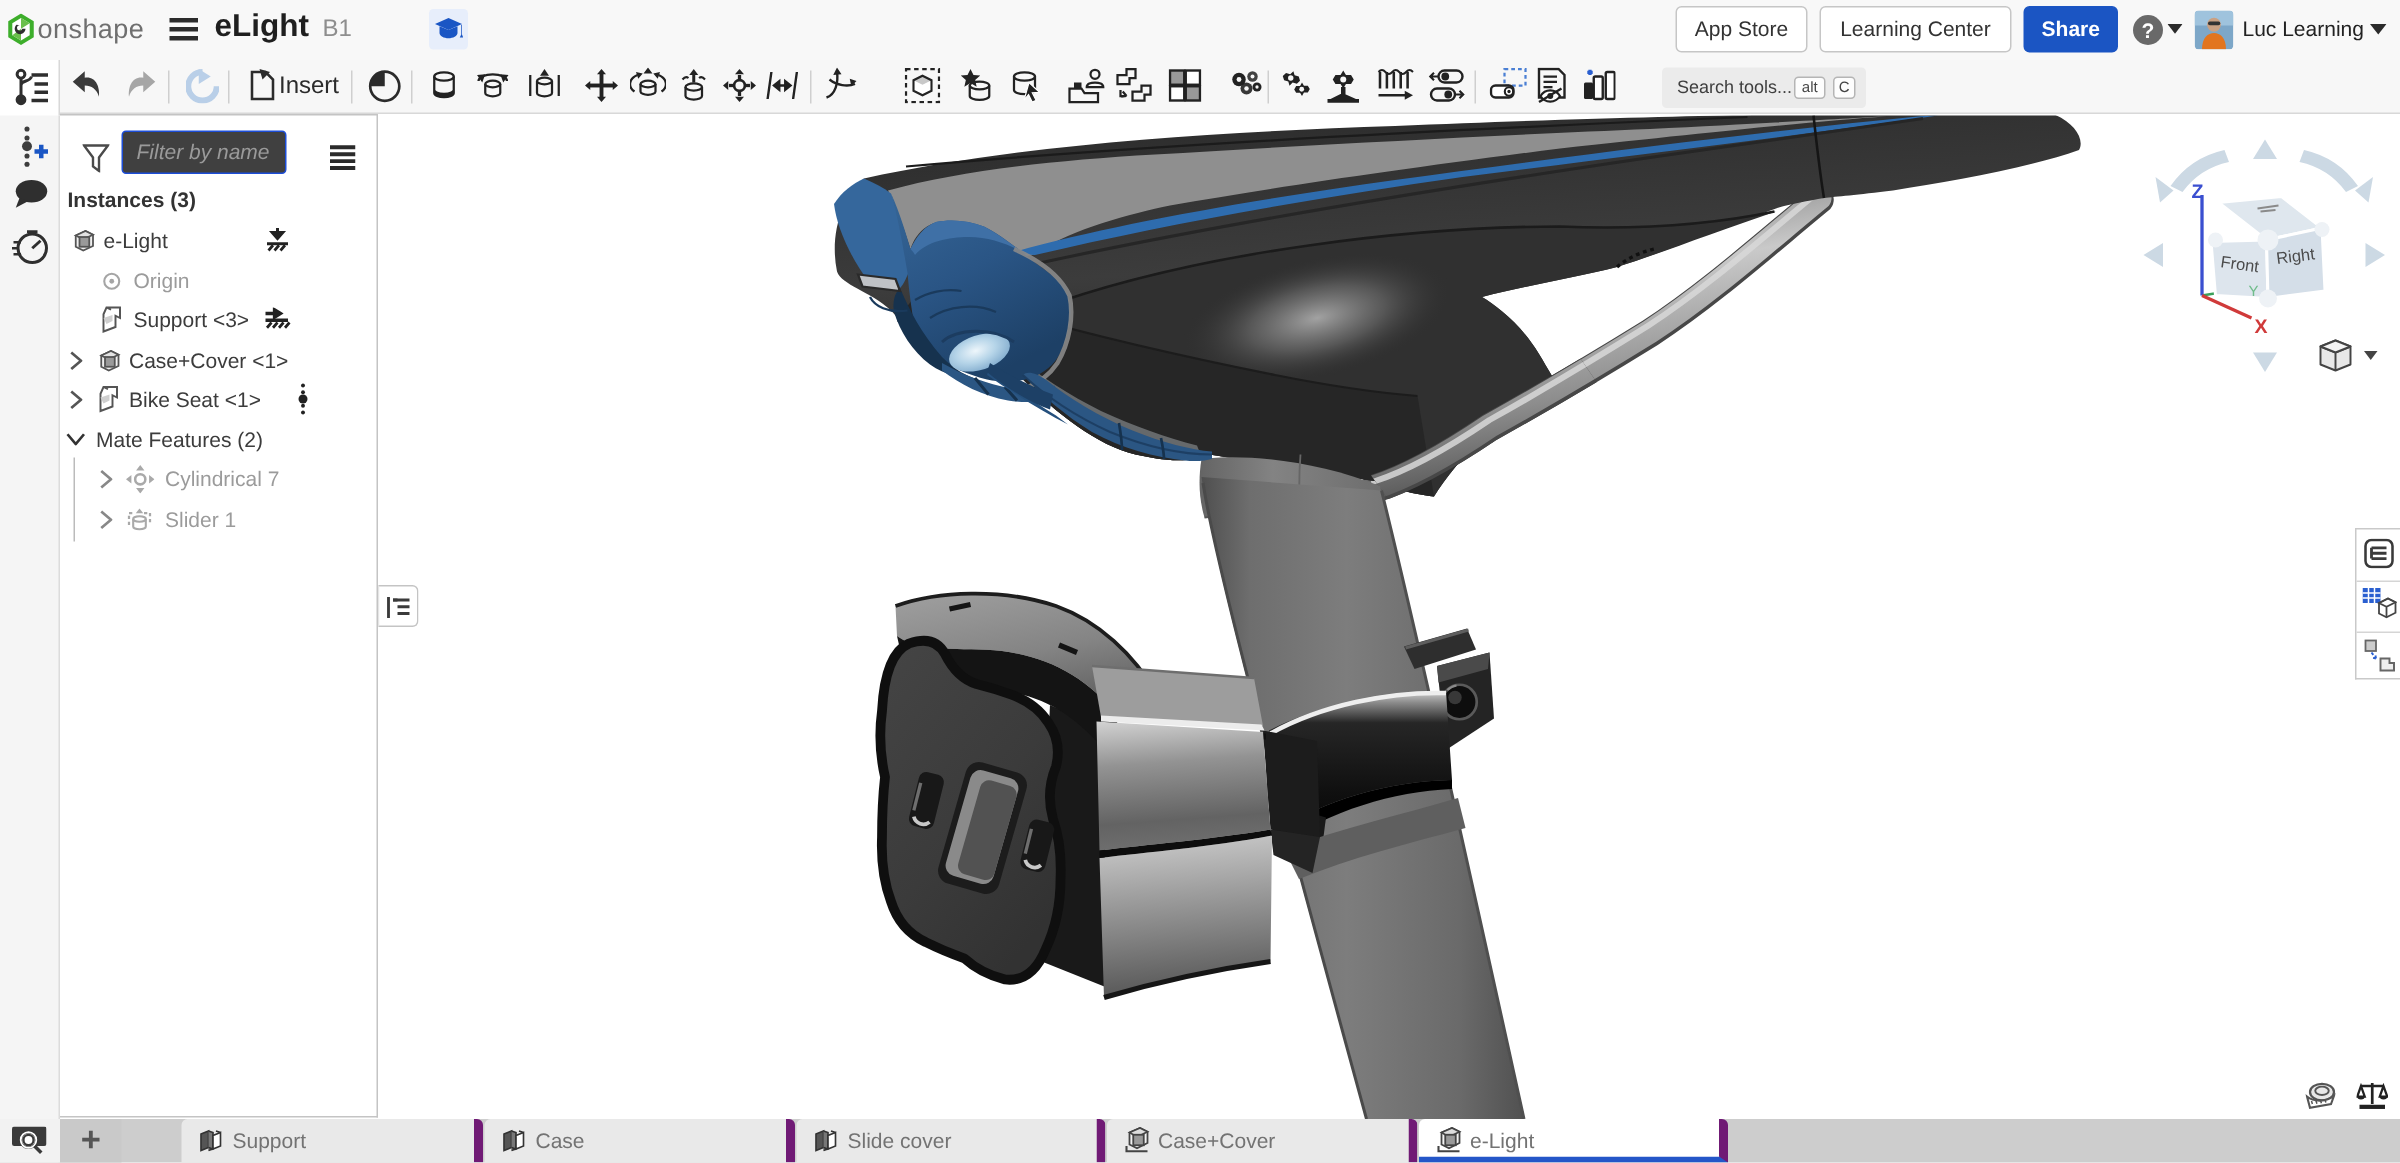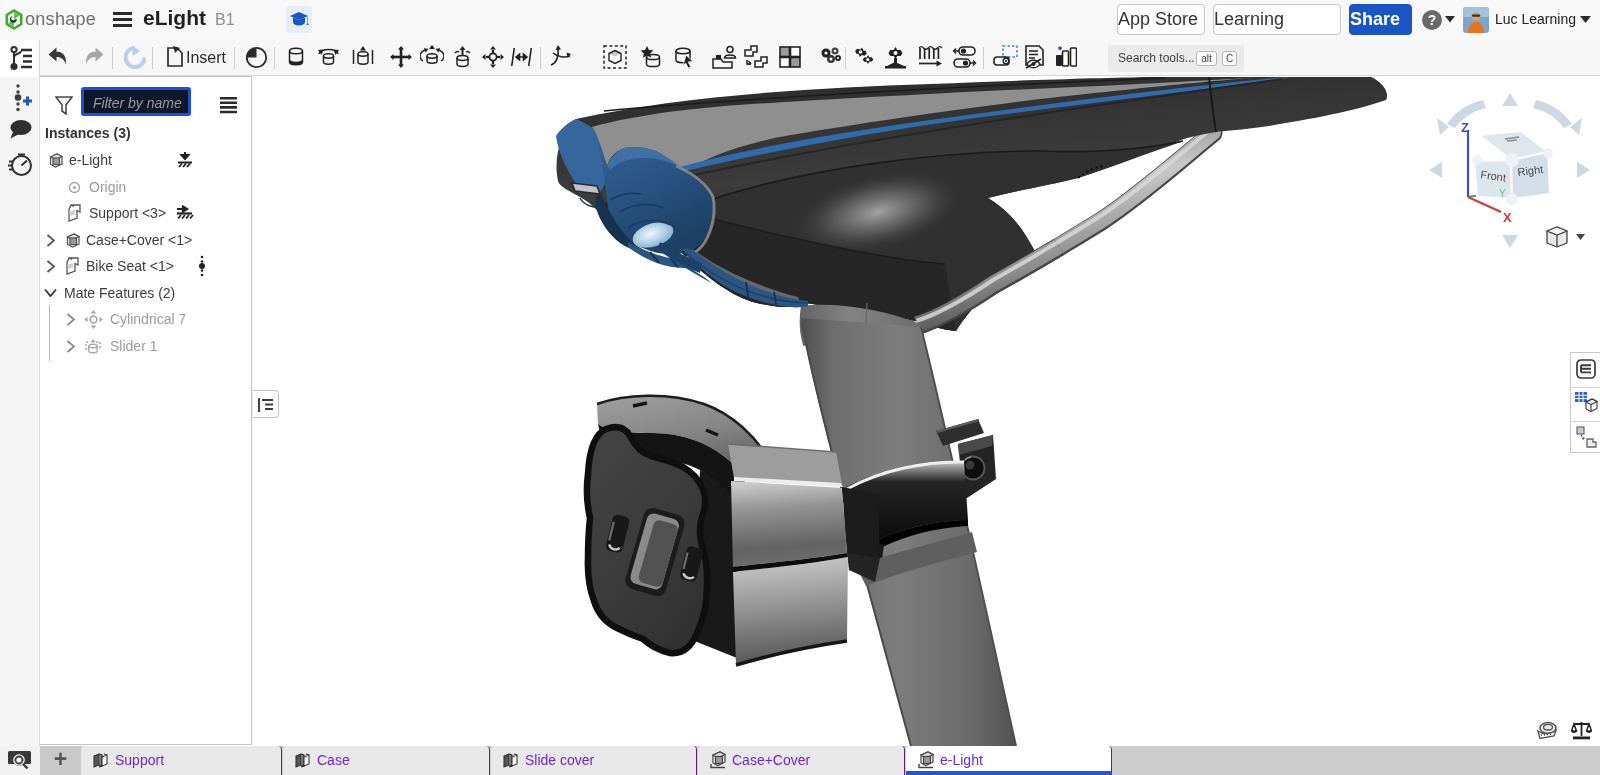--- a/index.html
+++ b/index.html
@@ -7,25 +7,25 @@
 .abs { position:absolute; }
 #topbar { position:absolute; left:0; top:0; width:1600px; height:40px; background:#f8f8f8; }
 #toolbar { position:absolute; left:0; top:40px; width:1600px; height:36px; background:#f7f7f7; border-bottom:1px solid #d8d8d8; }
 #treebtn { position:absolute; left:0; top:40px; width:40px; height:37px; background:#fff; border-right:1px solid #d8d8d8; }
 #leftstrip { position:absolute; left:0; top:77px; width:40px; height:698px; background:#f5f5f5; border-right:1px solid #dcdcdc; }
 #panel { position:absolute; left:40px; top:76px; width:212px; height:669px; background:#fff; border:1px solid #c4c4c4; border-left:none; }
 #viewport { position:absolute; left:252px; top:77px; width:1348px; height:669px; background:#fff; }
 #tabbar { position:absolute; left:0; top:746px; width:1600px; height:29px; background:#cdcdcd; }
 .sep { position:absolute; top:7px; width:1px; height:22px; background:#cfcfcf; }
 .tbtn { position:absolute; top:4px; }
-.topbtn { position:absolute; top:4px; height:31px; border:1px solid #c6c6c6; border-radius:4px; background:#fff; color:#333; font-size:18px; line-height:29px; text-align:left; }
+.topbtn { position:absolute; top:4px; height:31px; border:1px solid #c6c6c6; border-radius:4px; background:#fff; color:#333; font-size:14px; line-height:29px; text-align:center; }
 .row { position:absolute; left:0; width:210px; height:26px; font-size:14px; color:#3c3c3c; }
 .row .lbl { position:absolute; top:4px; }
 .gray { color:#9b9b9b; }
-.tab { position:absolute; top:0; height:29px; background:#e9e9e9; border-right:1px solid #701a75; border-radius:4px 4px 0 0; font-size:14px; color:#6d28d9; }
+.tab { position:absolute; top:0; height:29px; background:#e9e9e9; border-right:6px solid #701a75; border-radius:4px 4px 0 0; font-size:14px; color:#737373;margin-left:40px; }
 .tab .tlbl { position:absolute; left:34px; top:6px; white-space:nowrap; }
 .tab svg { position:absolute; left:11px; top:5px; }
 </style>
 </head>
 <body>
 <div id="topbar">
   <svg class="abs" style="left:5px;top:9px" width="18" height="21" viewBox="0 0 18 21">
     <path d="M9 0 L17.5 5.2 V15.8 L9 21 L0.5 15.8 V5.2 Z" fill="#3dae2b"></path>
     <path d="M9 3 L14.8 6.5 V14.5 L9 18 L3.2 14.5 V6.5 Z" fill="#fff"></path>
     <path d="M9 3 L14.8 6.5 L9 10.2 Z" fill="#6abf4b"></path>
@@ -540,21 +540,21 @@
     <path d="M1547,231 L1557,227 L1567,231 L1557,235 Z" fill="#f4f4f4"></path>
   </g>
   <path d="M1576,234 h9 l-4.5,6 Z" fill="#444"></path>
 </g>
 </svg>
 </div>
 <div id="panel">
   <svg style="position:absolute;left:15px;top:19px" width="18" height="19" viewBox="0 0 18 19">
       <path d="M1 1 H17 L11 9 V18 L7 15 V9 Z" fill="none" stroke="#4a4a4a" stroke-width="1.6"></path>
     </svg>
-  <div style="position:absolute;left:41px;top:10px;width:110px;height:29px;border:3px solid #1d4ed8;border-radius:3px;background:#0f172a;font-style:italic;color:#9a9a9a;font-size:14px;line-height:27px;padding-left:9px">Filter by name</div>
+  <div style="position:absolute;left:41px;top:10px;width:110px;height:29px;border:1px solid #1d4ed8;border-radius:3px;background:#404040;font-style:italic;color:#9a9a9a;font-size:14px;line-height:27px;padding-left:9px">Filter by name</div>
   <svg style="position:absolute;left:180px;top:19px" width="17" height="18" viewBox="0 0 17 18">
       <g stroke="#2b2b2b" stroke-width="2.6">
         <path d="M0 2.2 h17 M0 6.8 h17 M0 11.4 h17 M0 16 h17"></path>
       </g>
     </svg>
   <div style="position:absolute;left:5px;top:48px;font-size:14px;font-weight:bold;color:#333">Instances (3)</div>
 
   <div class="row" style="top:71px">
       <svg style="position:absolute;left:7px;top:4px" width="17" height="17" viewBox="0 0 17 17">
         <path d="M3.5 5 L10 2 L15 4.5 V12 L8.5 15 L3.5 12.5 Z" fill="#f0f0f0" stroke="#555" stroke-width="1.2"></path>

